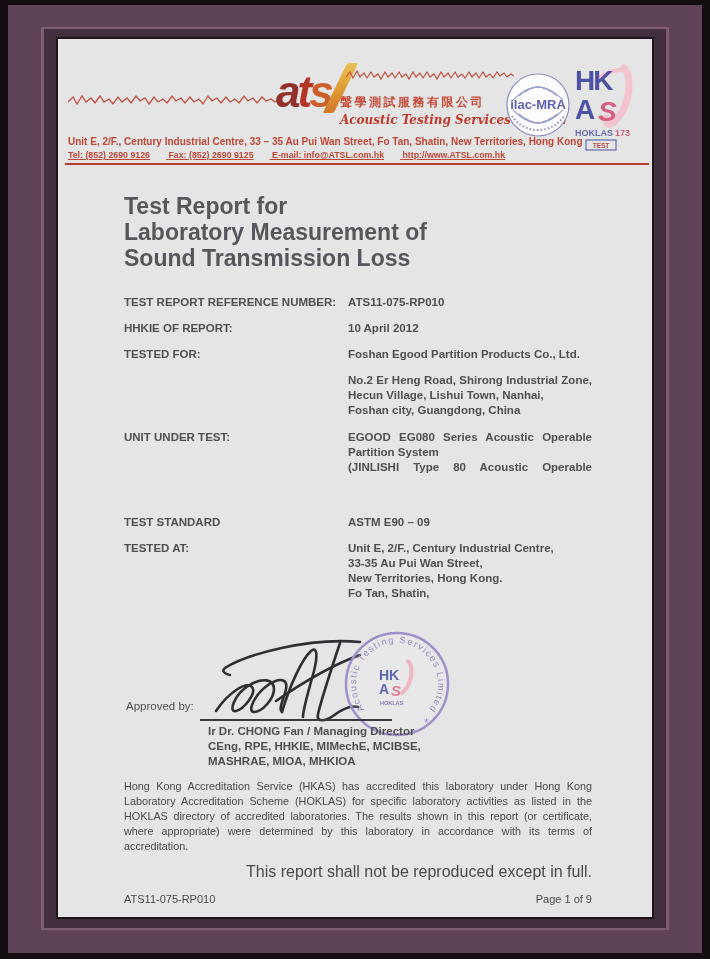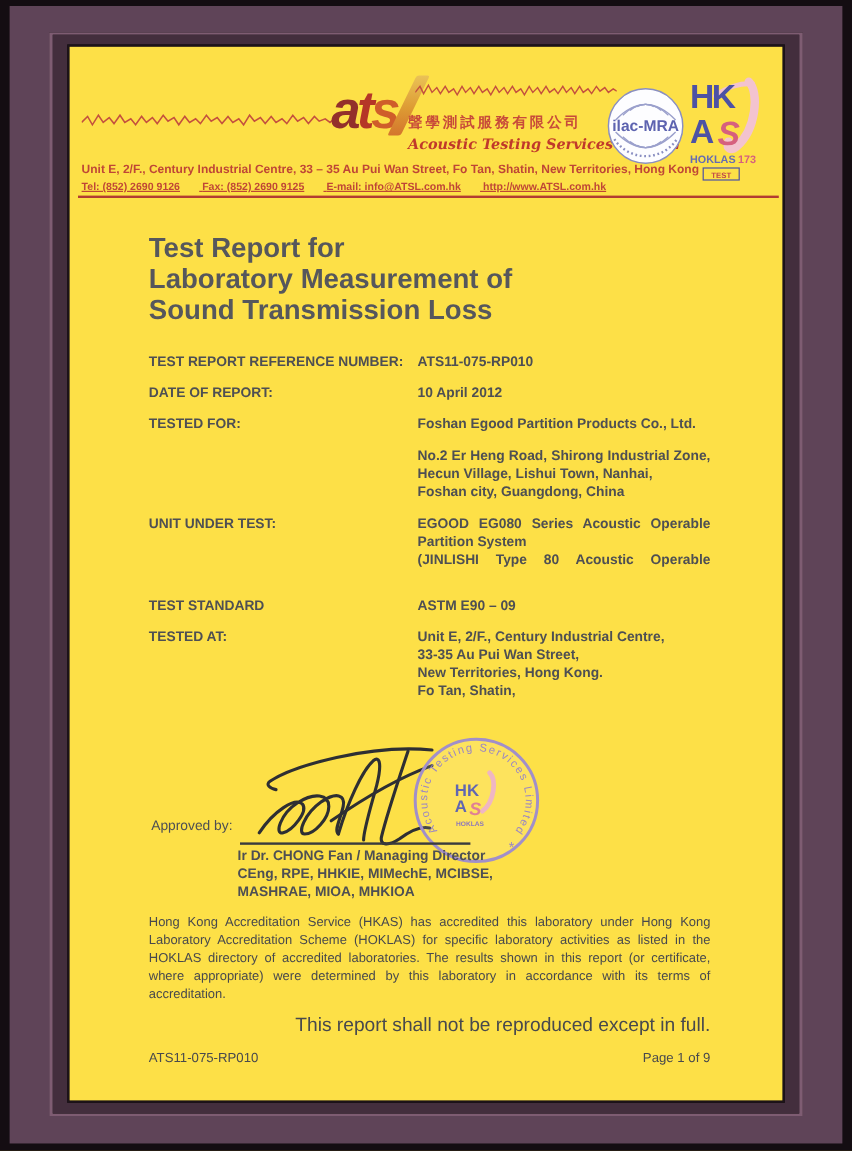--- a/index.html
+++ b/index.html
@@ -12,21 +12,21 @@
   .f1{box-sizing:border-box;width:710px;height:959px;
       border-style:solid;border-color:#140d12;border-width:5px 8px 6px;}
   .f2{box-sizing:border-box;width:100%;height:100%;
       border-style:solid;border-color:#5f4458;border-width:22px 33px 23px;}
   .f2b{box-sizing:border-box;width:100%;height:100%;
       border-style:solid;border-color:#7e5c72;border-width:2px 3px 2px;}
   .f3{box-sizing:border-box;width:100%;height:100%;
       border-style:solid;border-color:#432e3d;border-width:8px 12px 9px;}
   .f4{box-sizing:border-box;width:100%;height:100%;
       border-style:solid;border-color:#1d1319;border-width:2px;}
-  .paper{box-sizing:border-box;width:100%;height:100%;background:#fde047;position:relative;}
+  .paper{box-sizing:border-box;width:100%;height:100%;background:#e5e5e5;position:relative;}
 
   
   .header{position:relative;height:130px;}
   .squiggle-left{position:absolute;left:10px;top:54px;}
   .wordmark{position:absolute;left:218px;top:24px;height:60px;
             font-style:italic;font-weight:900;font-size:44px;letter-spacing:-3px;line-height:56px;}
   .wm-a{color:#93302b;}
   .wm-t{color:#b53627;}
   .wm-s{color:#cf5d2a;}
   .wm-slash{display:inline-block;width:11px;height:50px;margin-left:4px;margin-bottom:-6px;
@@ -48,29 +48,29 @@
   .content{padding:0 60px 0 66px;color:#4e4f53;}
   .doc-title{margin-top:24px;font-size:23px;font-weight:bold;line-height:26px;color:#56575c;}
   .rows{margin-top:24px;}
   .row{display:flex;margin-bottom:12px;}
   .lbl{width:224px;flex:none;font-size:11.5px;font-weight:bold;line-height:14px;}
   .val{flex:1;font-size:11.5px;font-weight:bold;line-height:14px;}
   .vline{line-height:15px;}
   .j{text-align:justify;text-align-last:justify;}
   .addr-block{margin-top:12px;}
   .row-attention{margin-top:-4px;}
-  .gap-top{margin-top:23px;}
+  .gap-top{margin-top:40px;}
 
   
   .sig-section{position:relative;height:145px;margin-top:28px;}
   .sig-scrawl{position:absolute;left:66px;top:0;}
   .stamp{position:absolute;left:218px;top:0;}
   .approved{position:absolute;left:2px;top:71px;font-size:11.5px;}
   .sig-line{position:absolute;left:76px;top:90px;width:192px;border-top:2px solid #3a3b3e;}
-  .sig-name{position:absolute;left:74px;top:95px;font-size:11.5px;font-weight:bold;line-height:15px;}
+  .sig-name{position:absolute;left:84px;top:95px;font-size:11.5px;font-weight:bold;line-height:15px;}
 
   
   .accr{margin-top:5px;font-size:10.8px;line-height:15px;text-align:justify;color:#48494d;}
   .note{margin-top:9px;font-size:16px;color:#48494d;text-align:right;}
   .bottom-row{margin-top:12px;display:flex;justify-content:space-between;font-size:11px;color:#48494d;}
 </style>
 </head>
 <body>
 
 <div class="f1">
@@ -143,21 +143,21 @@
         </div>
 
         <div class="rows">
 
           <div class="row">
             <div class="lbl">TEST REPORT REFERENCE NUMBER:</div>
             <div class="val">ATS11-075-RP010</div>
           </div>
 
           <div class="row">
-            <div class="lbl">DATE OF REPORT:</div>
+            <div class="lbl">HHKIE OF REPORT:</div>
             <div class="val">10 April 2012</div>
           </div>
 
           <div class="row">
             <div class="lbl">TESTED FOR:</div>
             <div class="val">
               <div>Foshan Egood Partition Products Co., Ltd.</div>
               <div class="addr-block">
                 <div class="vline j">No.2 Er Heng Road, Shirong Industrial Zone,</div>
                 <div class="vline">Hecun Village, Lishui Town, Nanhai,</div>

